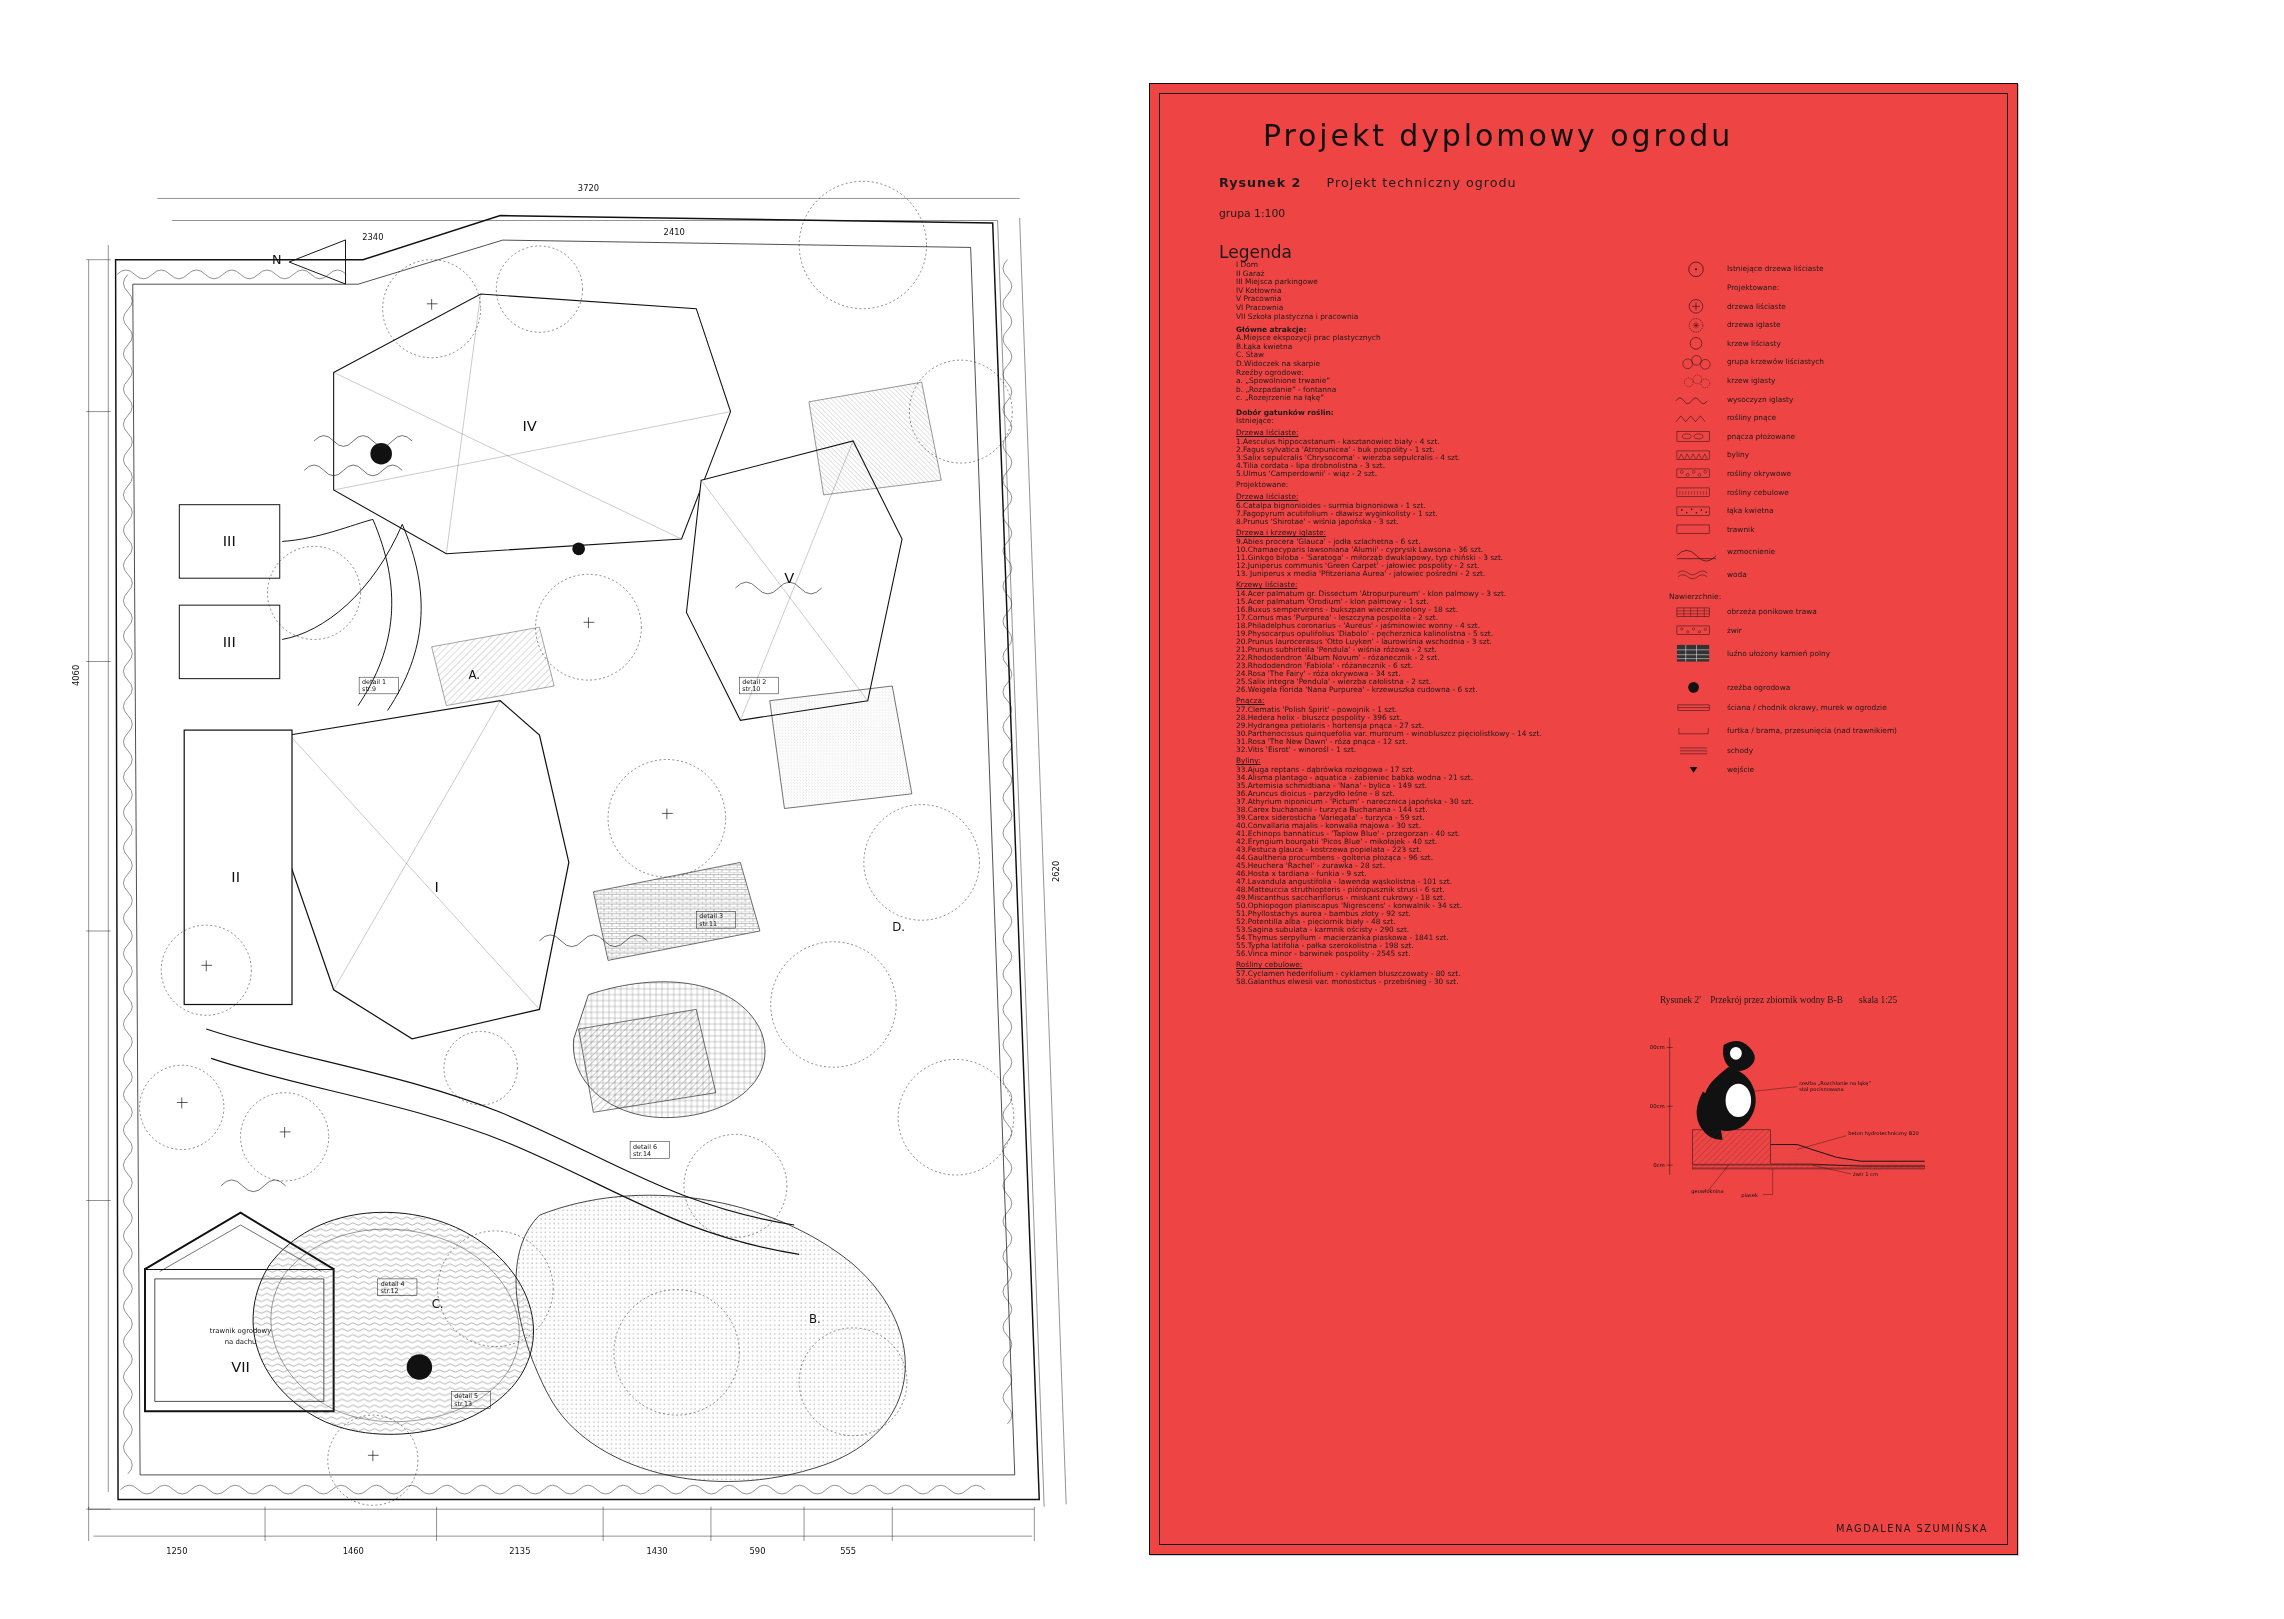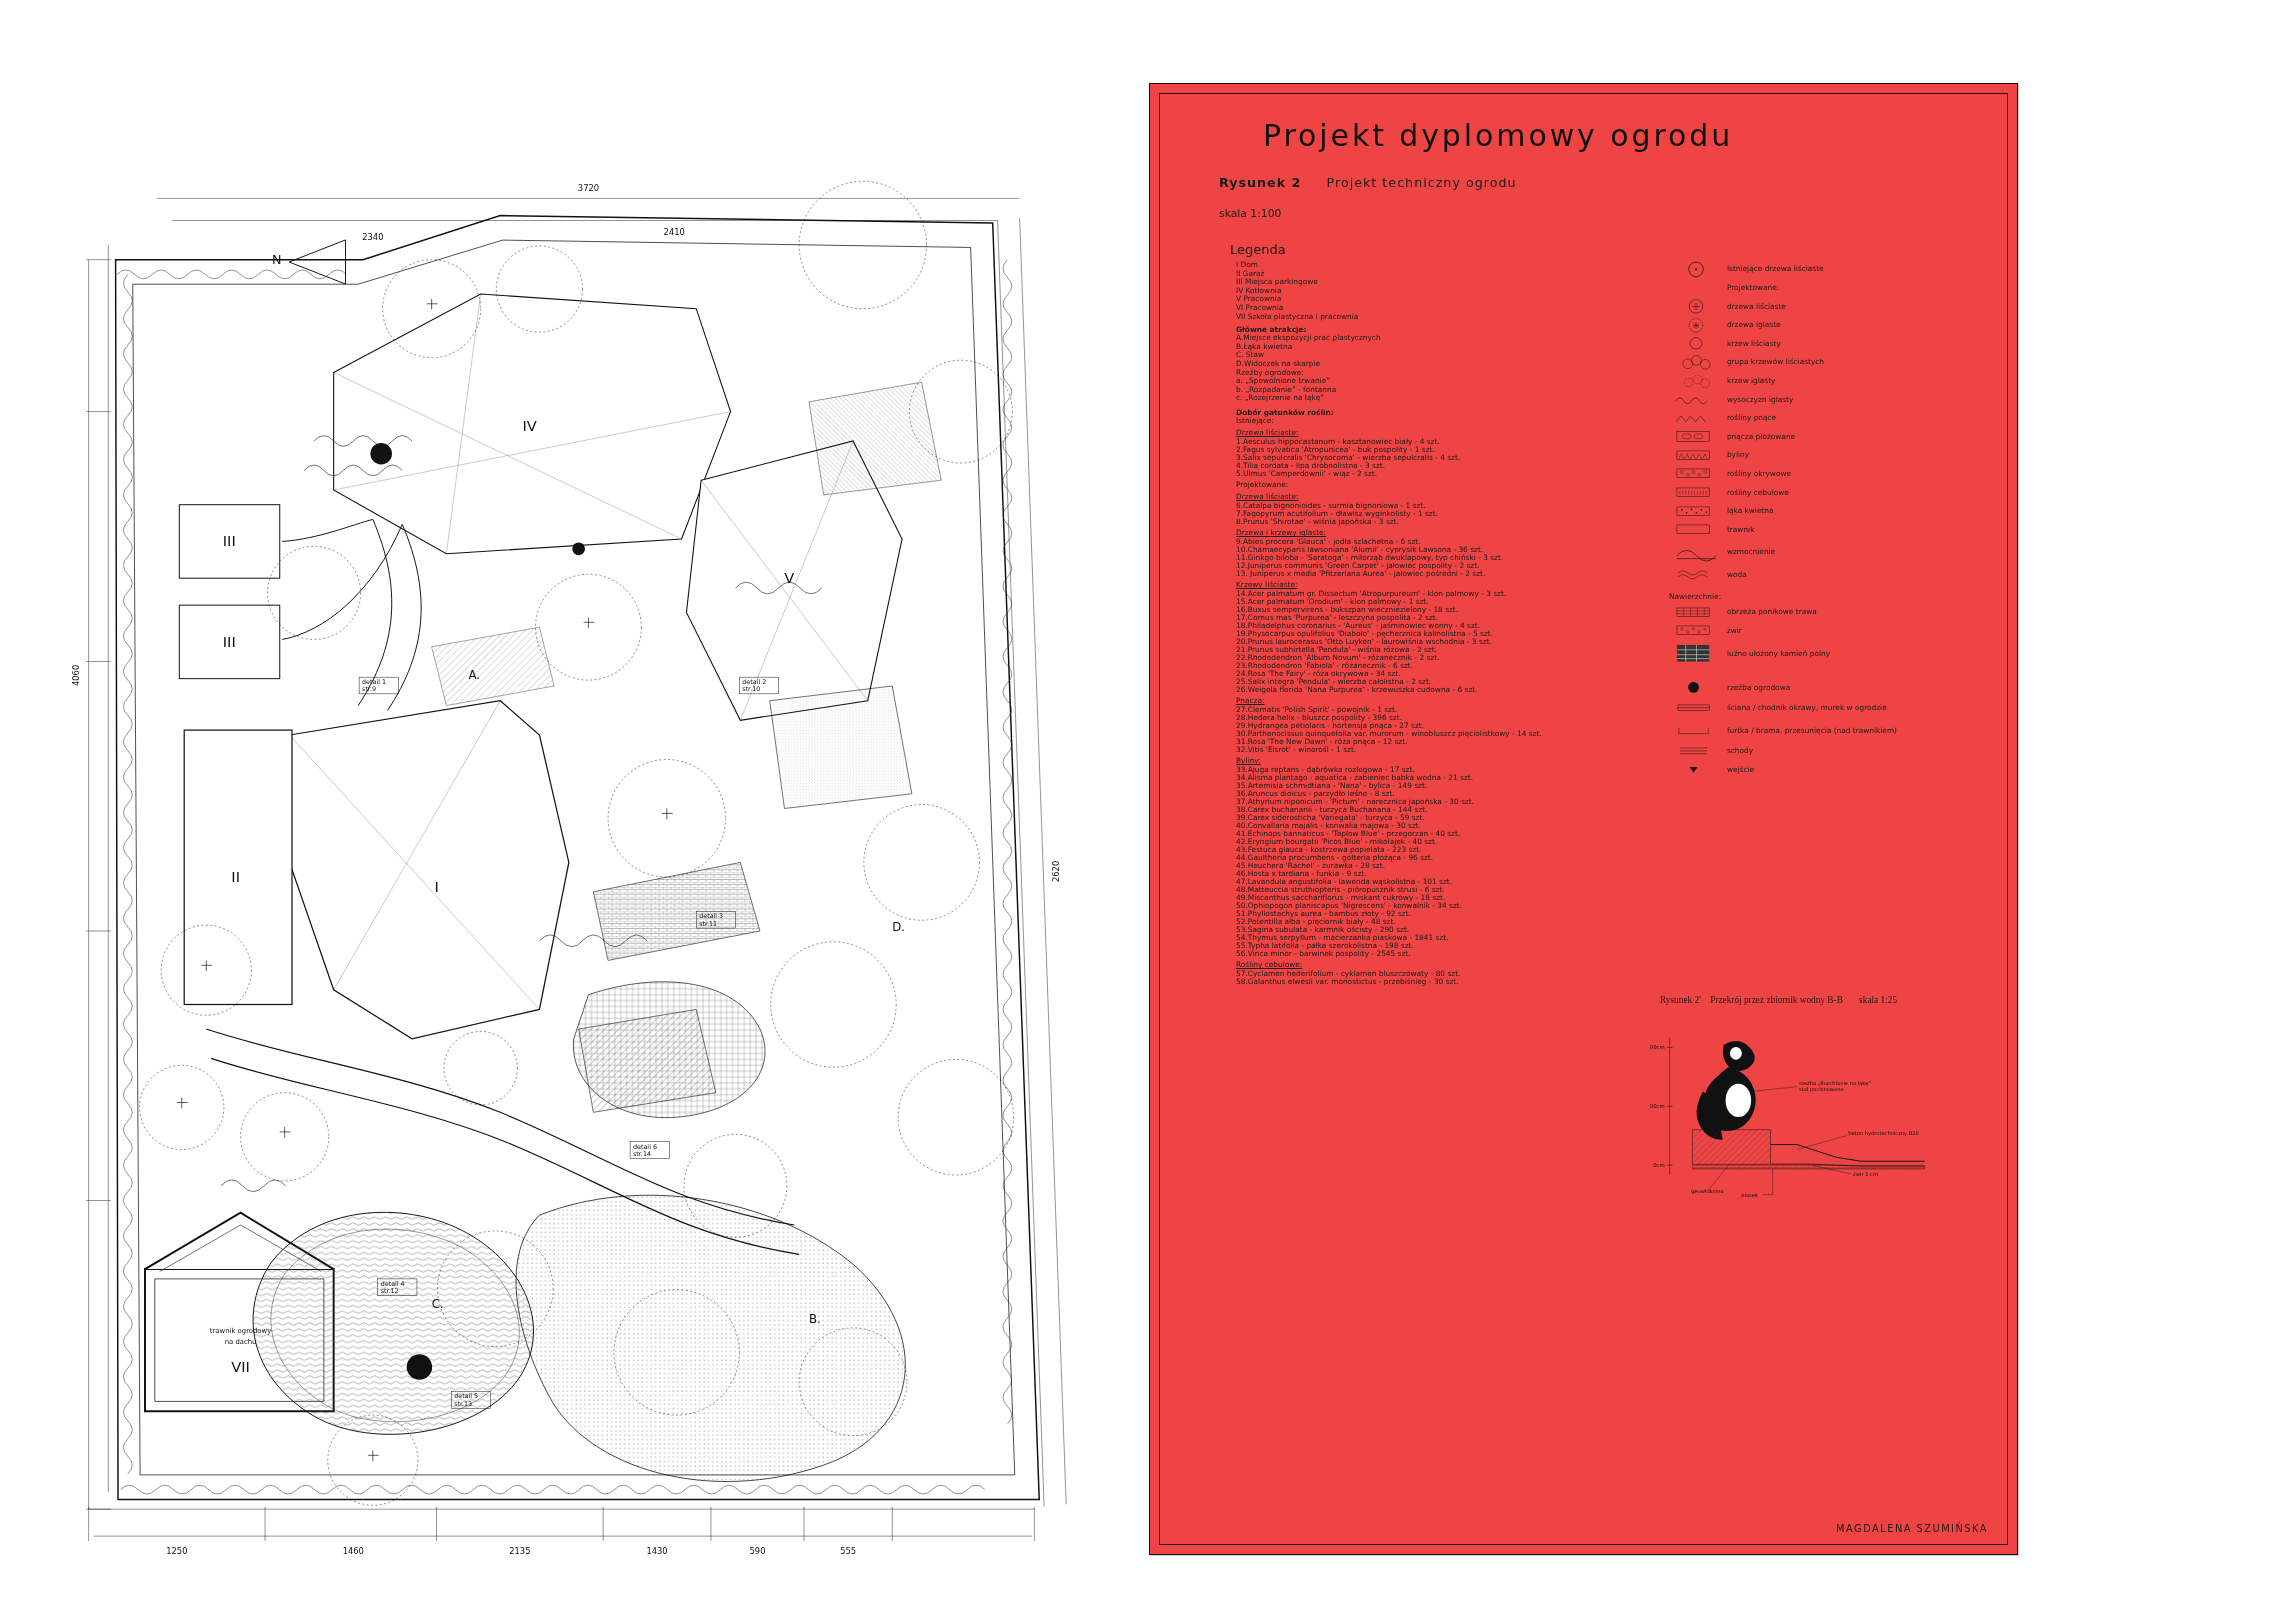--- a/index.html
+++ b/index.html
@@ -15,21 +15,21 @@
   #sheet{position:absolute;left:1149px;top:83px;width:867px;height:1470px;
          background:#ef4444;border:1.5px solid #111;box-shadow:1px 1px 0 #ccc;}
   #sheet-inner{position:absolute;left:8.8px;top:8.8px;right:8.8px;bottom:8.8px;border:0.5px solid #111;}
 
   .title-main{position:absolute;left:113px;top:34px;font-size:30px;letter-spacing:2.9px;
               font-family:"DejaVu Sans",sans-serif;font-weight:400;color:#111;}
   .title-sub{position:absolute;left:69px;top:91px;font-size:12.7px;letter-spacing:1px;font-family:"DejaVu Sans",sans-serif;}
   .title-sub .b{font-weight:700;}
   .scale-line{position:absolute;left:69px;top:123px;font-size:10.8px;font-family:"DejaVu Sans",sans-serif;}
 
-  .legend-title{position:absolute;left:80px;top:158px;font-size:13px;font-family:"DejaVu Sans",sans-serif;}
+  .legend-title{position:absolute;left:69px;top:158px;font-size:17px;font-family:"DejaVu Sans",sans-serif;}
 
   .col-left{position:absolute;left:86px;top:177px;width:343px;font-size:7.4px;line-height:8.6px;
             font-family:"DejaVu Sans",sans-serif;}
   .col-left .hdr{font-weight:700;margin-top:4.4px;}
   .col-left .sub{text-decoration:underline;margin-top:3.4px;}
   .col-left .row{white-space:nowrap;}
   .col-left .tight{line-height:8px;}
 
   
   .sym-col{position:absolute;left:519px;top:176px;width:304px;font-size:7.4px;
@@ -265,21 +265,21 @@
   <div id="sheet-inner"></div>
 
   <div class="title-main">Projekt  dyplomowy  ogrodu</div>
 
   <div class="title-sub">
     <span class="b">Rysunek 2</span>
     &nbsp;&nbsp;&nbsp;
     <span>Projekt techniczny ogrodu</span>
   </div>
 
-  <div class="scale-line">skala 1:100</div>
+  <div class="scale-line">grupa 1:100</div>
 
   <div class="legend-title">Legenda</div>
 
   <div class="col-left">
     <div id="legend-numbers">
         <div class="row">I Dom</div>
         <div class="row">II Garaż</div>
         <div class="row">III Miejsca parkingowe</div>
         <div class="row">IV Kotłownia</div>
         <div class="row">V Pracownia</div>

